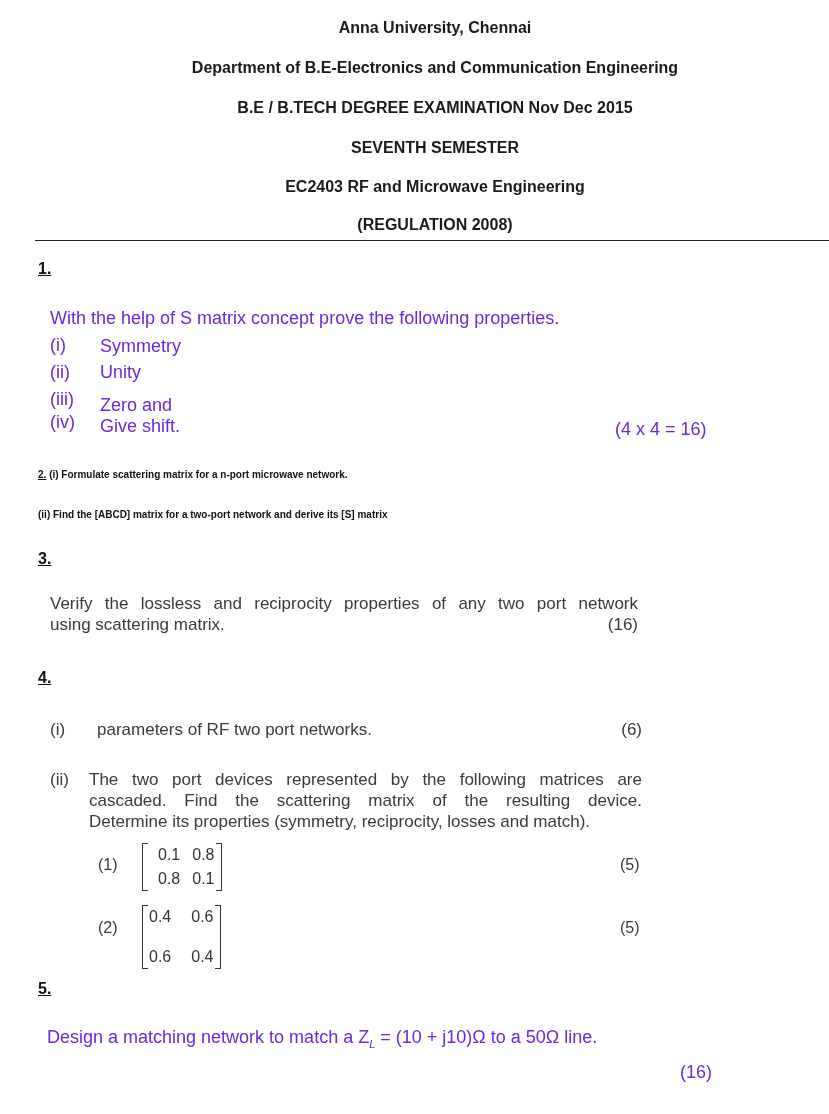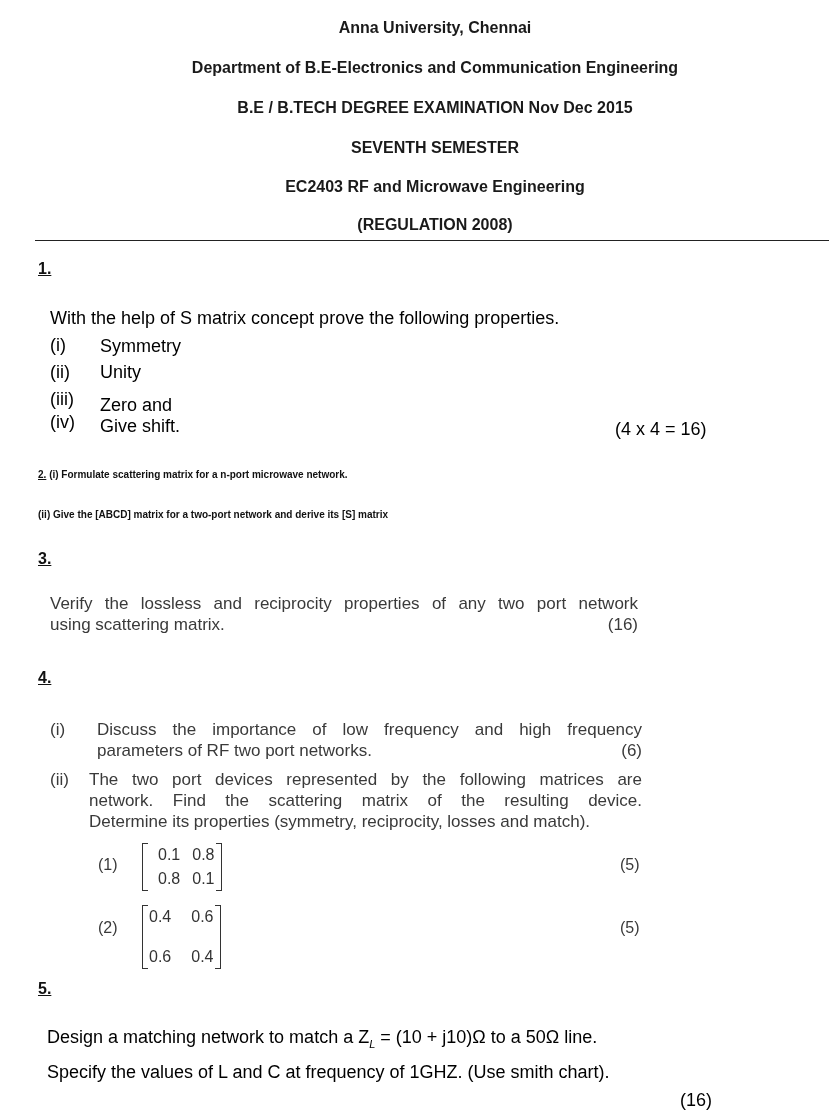--- a/index.html
+++ b/index.html
@@ -2,21 +2,21 @@
 <html><head>
 <meta charset="utf-8">
 <style>
   html, body { margin: 0; padding: 0; background: #ffffff; }
   body { width: 829px; height: 1114px; position: relative; overflow: hidden; color: #111; }
   .sans { font-family: "Liberation Sans", "DejaVu Sans", sans-serif; }
   .serif { font-family: Liberation Sans, sans-serif; }
   .hdr { position: absolute; left: 0; width: 870px; text-align: center; font-weight: bold; font-size: 16px; color: #1a1a1a; }
   .rule { position: absolute; left: 35px; top: 240px; width: 794px; height: 0; border-top: 1.5px solid #222; }
   .qnum { position: absolute; left: 38px; font-weight: bold; font-size: 16px; text-decoration: underline; color: #111; }
-  .scan { position: absolute; font-size: 18px; line-height: 27px; color: #000000; }
+  .scan { position: absolute; font-size: 18px; line-height: 27px; color: #6d28d9; }
   .scan.gray { color: #3a3a3a; font-size: 17px; line-height: 21px; }
   .row { position: absolute; white-space: nowrap; }
   .marks { position: absolute; white-space: nowrap; }
   .bline { position: absolute; left: 38px; font-weight: bold; font-size: 10px; color: #111; white-space: nowrap; }
   .matrix { position: absolute; display: grid; grid-template-columns: auto auto; column-gap: 12px; row-gap: 4px; padding: 2px 7px; font-size: 16px; line-height: 20px; }
   .matrix::before, .matrix::after { content: ""; position: absolute; top: 0; bottom: 0; width: 5px; border: 1.5px solid #333; }
   .matrix::before { left: 0; border-right: none; }
   .matrix::after { right: 0; border-left: none; }
   .just { text-align: justify; text-align-last: justify; }
 </style>
@@ -42,47 +42,46 @@
   <div class="row" style="left:50px; top:81px;margin-top:6px;">Zero and</div>
   <div class="row" style="left:0; top:104px;">(iv)</div>
   <div class="row" style="left:50px; top:108px;">Give shift.</div>
   <div class="marks" style="left:565px; top:111px;">(4 x 4 = 16)</div>
 </div>
 
 <div class="bline sans" style="top:469px;">
   <span style="text-decoration:underline;">2.</span>
   <span>(i) Formulate scattering matrix for a n-port microwave network.</span>
 </div>
-<div class="bline sans" style="top:509px;">(ii) Give the [ABCD] matrix for a two-port network and derive its [S] matrix</div>
+<div class="bline sans" style="top:509px;">(ii) Find the [ABCD] matrix for a two-port network and derive its [S] matrix</div>
 
 <div class="qnum sans" style="top:550px;">3.</div>
 <div class="scan serif gray" style="left:50px; top:593px; width:588px;">
   <div class="just">Verify the lossless and reciprocity properties of any two port network</div>
   <div style="position:relative;">
     <span>using scattering matrix.</span>
     <span style="position:absolute; right:0;">(16)</span>
   </div>
 </div>
 
 <div class="qnum sans" style="top:669px;">4.</div>
 <div class="scan serif gray" style="left:50px; top:719px; width:592px;">
   <div class="row" style="left:0; top:0;">(i)</div>
   <div style="margin-left:47px;">
-    <div class="just">Discuss the importance of low frequency and high frequency</div>
     <div style="position:relative;">
       <span>parameters of RF two port networks.</span>
       <span style="position:absolute; right:0;">(6)</span>
     </div>
   </div>
 </div>
 <div class="scan serif gray" style="left:50px; top:769px; width:592px;">
   <div class="row" style="left:0; top:0;">(ii)</div>
   <div style="margin-left:39px;">
     <div class="just">The two port devices represented by the following matrices are</div>
-    <div class="just">network. Find the scattering matrix of the resulting device.</div>
+    <div class="just">cascaded. Find the scattering matrix of the resulting device.</div>
     <div>Determine its properties (symmetry, reciprocity, losses and match).</div>
   </div>
 </div>
 
 <div class="scan serif gray" style="left:98px; top:854px; font-size:16px;">(1)</div>
 <div class="matrix serif" style="left:142px; top:843px; color:#333;padding-left:16px;">
   <span>0.1</span>
   <span>0.8</span>
   <span>0.8</span>
   <span>0.1</span>
@@ -94,15 +93,14 @@
   <span>0.4</span>
   <span>0.6</span>
   <span>0.6</span>
   <span>0.4</span>
 </div>
 <div class="scan serif gray" style="left:620px; top:917px; font-size:16px;">(5)</div>
 
 <div class="qnum sans" style="top:980px;">5.</div>
 <div class="scan serif" style="left:47px; top:1023px; width:665px; line-height:28px;">
   <div><span>Design a matching network to match a Z</span><sub style="font-size:11px; font-style:italic;">L</sub><span> = (10 + j10)Ω to a 50Ω line.</span></div>
-  <div>Specify the values of L and C at frequency of 1GHZ. (Use smith chart).</div>
   <div style="text-align:right;">(16)</div>
 </div>
 
 </body></html>

